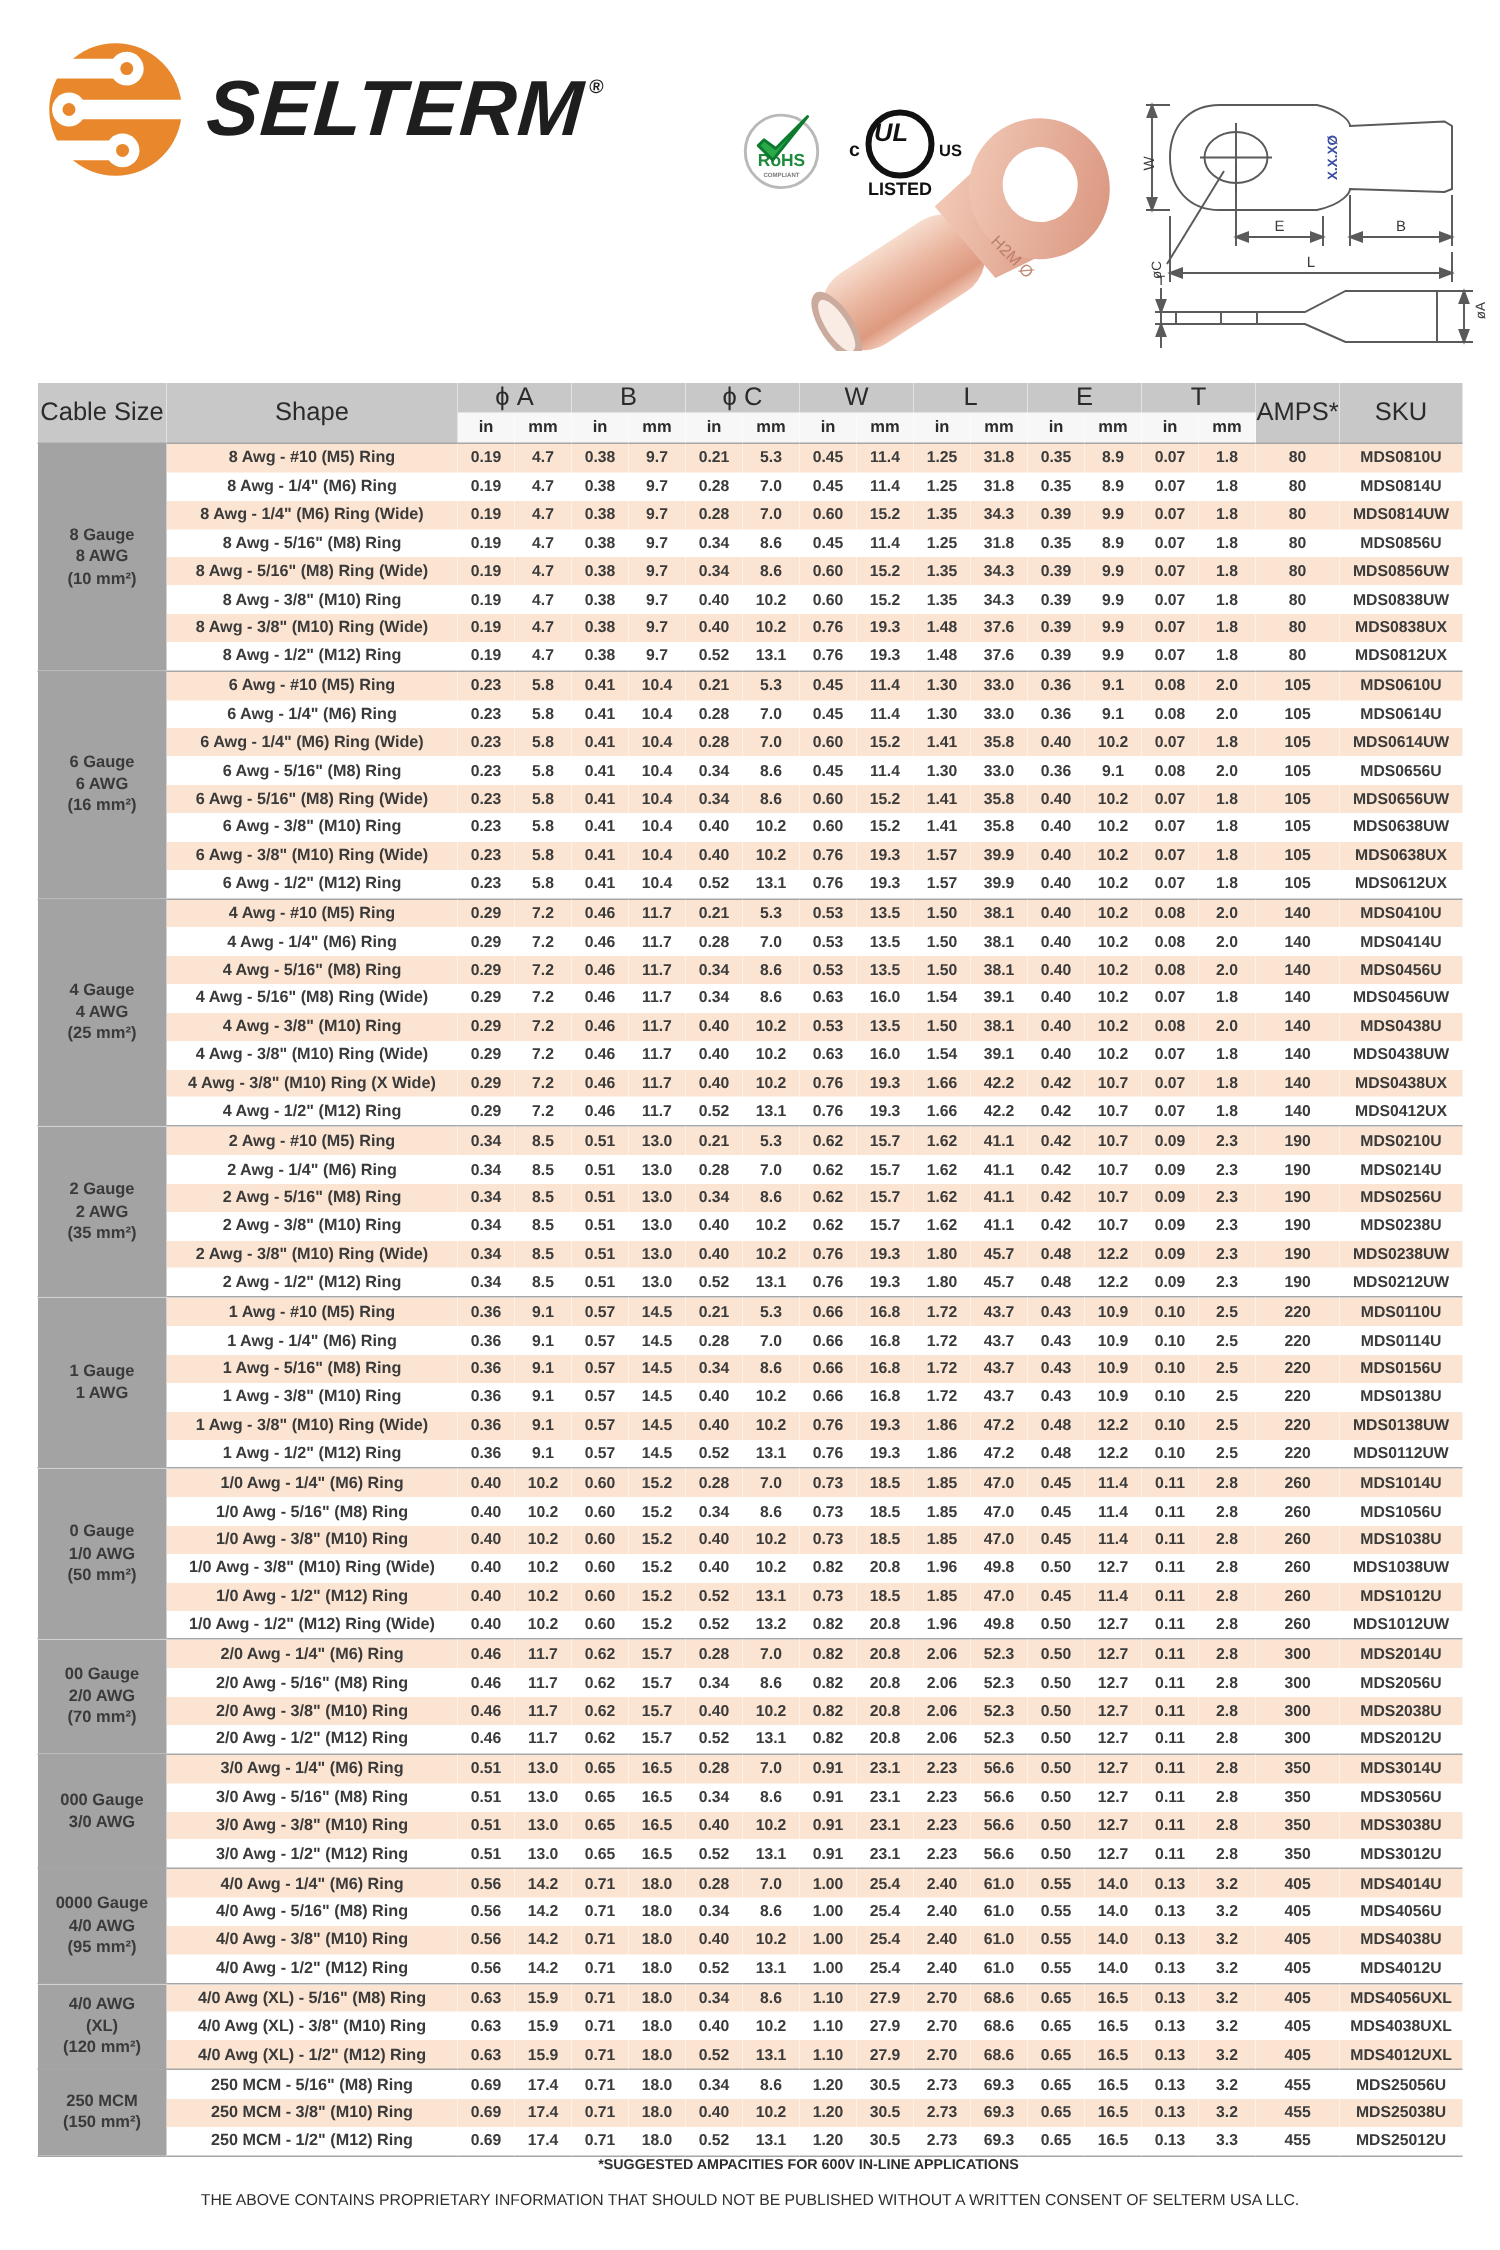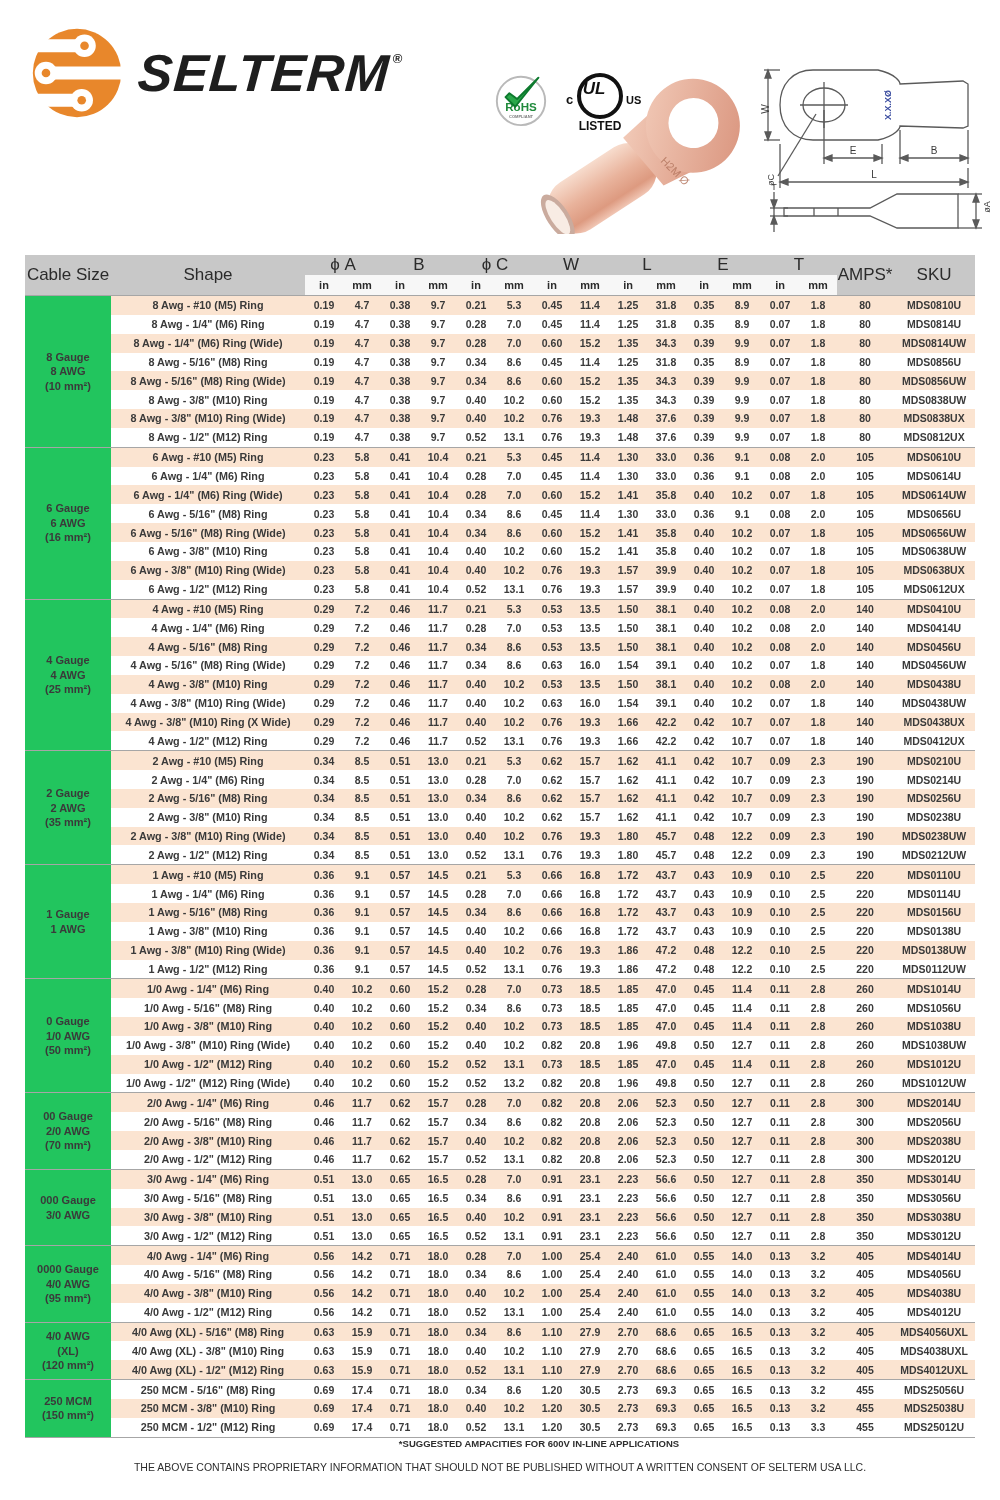--- a/index.html
+++ b/index.html
@@ -24,21 +24,21 @@
   
   .spec-table{position:absolute;left:25px;top:255px;width:950px;border-collapse:collapse;
     table-layout:fixed;border-bottom:1px solid #a6a6a6;}
   .spec-table th,.spec-table td{padding:0;margin:0;overflow:hidden;white-space:nowrap;}
   .spec-table thead .hdr th{background:#c8c8c8;font-size:17px;font-weight:normal;color:#2b2b2b;
     height:17px;}
   .spec-table thead .units th{background:#f7f7f7;font-size:11px;font-weight:bold;color:#2b2b2b;
     height:20px;border-bottom:1px solid #a6a6a6;margin-top:20px;}
   .spec-table tbody{border-top:1px solid #a6a6a6;}
   .spec-table td{font-size:10.5px;font-weight:bold;text-align:center;height:18.85px;color:#3a3a3a;}
-  td.cable-cell{background:#22c55e;font-size:11px;line-height:1.32;vertical-align:middle;}
+  td.cable-cell{background:#a3a3a3;font-size:11px;line-height:1.32;vertical-align:middle;}
   td.shape-cell{font-size:10.8px;}
   tr.peach td:not(.cable-cell){background:#fbe4d1;}
   
   .foot1{position:absolute;left:0;top:1438px;width:1000px;text-align:center;
     font-size:9.5px;font-weight:bold;color:#2e2e2e;padding-left:39px;}
   .foot2{position:absolute;left:0;top:1461px;width:1000px;text-align:center;
     font-size:10.5px;font-weight:normal;color:#2e2e2e;}
 </style>
 </head>
 <body>

